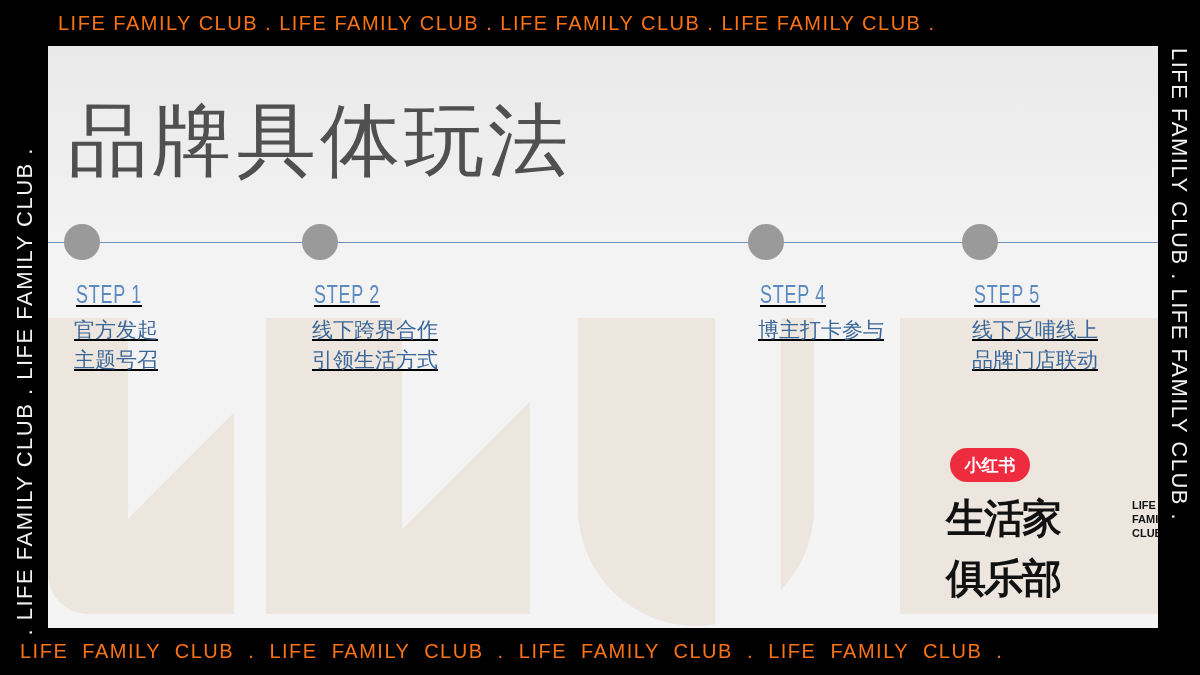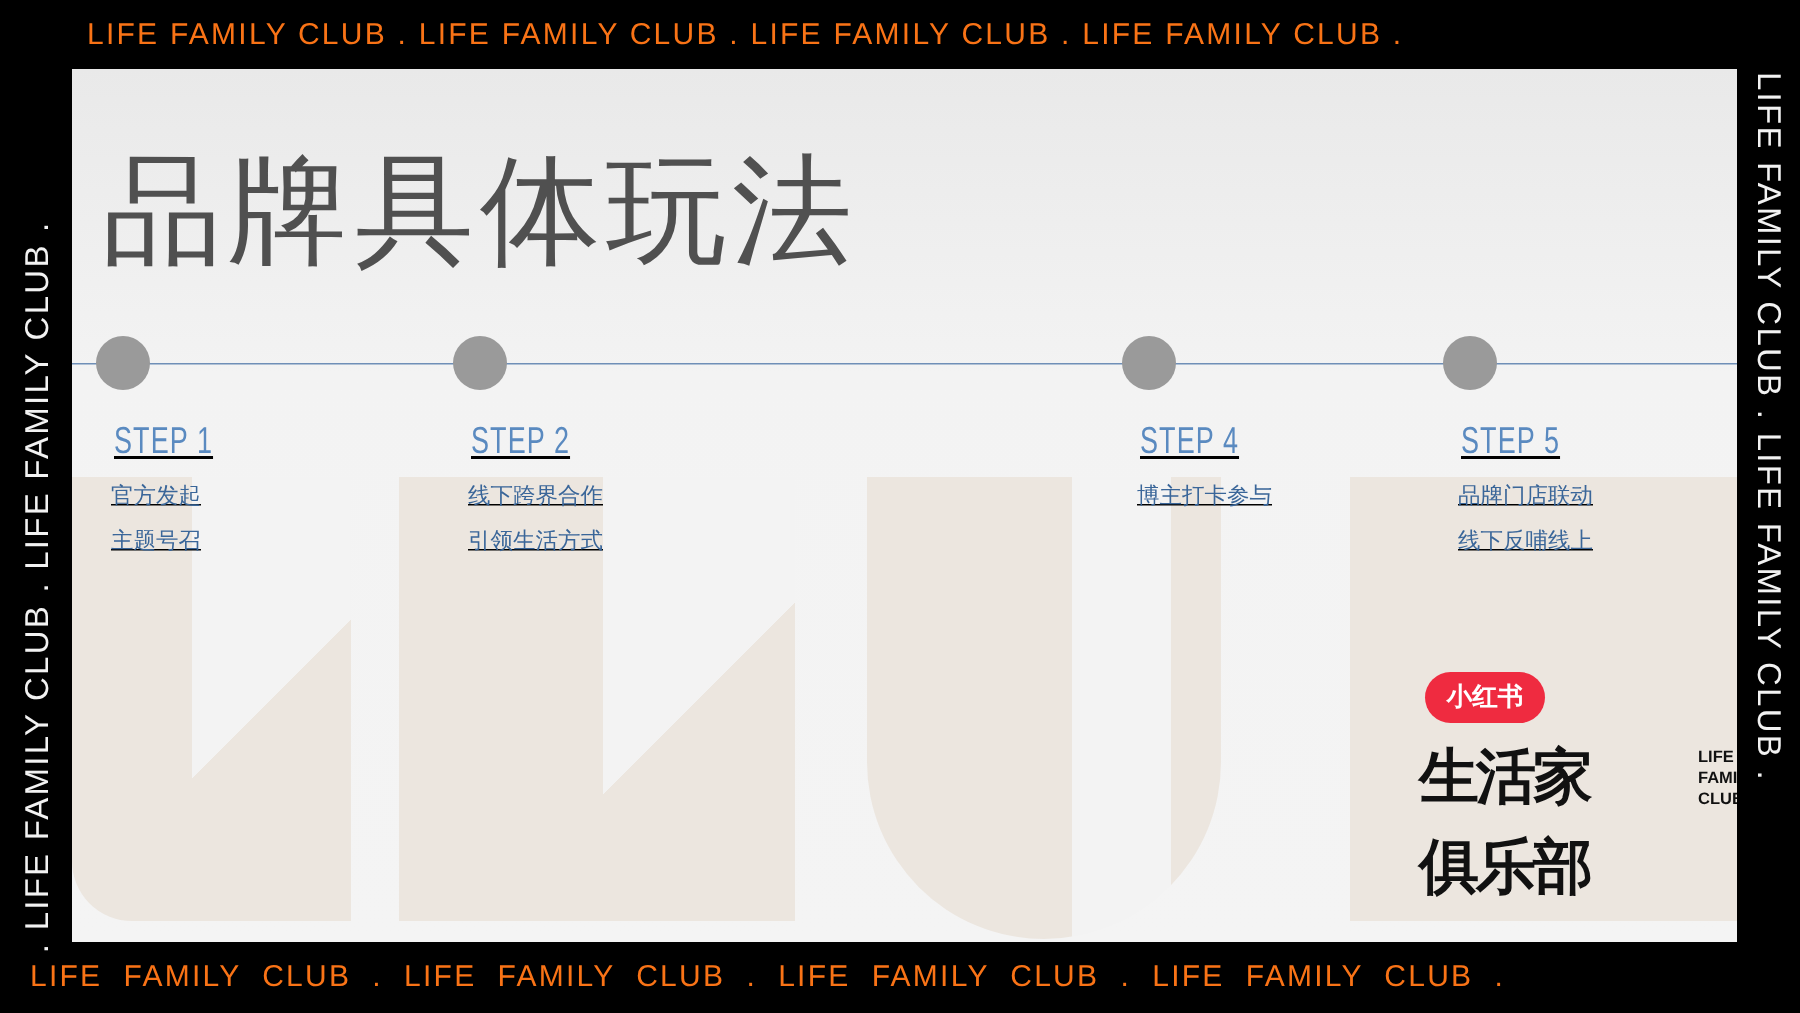--- a/index.html
+++ b/index.html
@@ -71,21 +71,21 @@
     margin-left: -2px;
   }
   .step-label {
     margin-top: 20px; margin-left: 10px;
     font-family: "Liberation Sans", sans-serif; font-size: 25px;
     color: #5a8ac0; transform: scaleX(0.72); transform-origin: left;
     letter-spacing: 1px; white-space: nowrap;
   }
   .step-desc {
     margin-top: 6px; margin-left: 8px;
-    font-size: 15px; line-height: 30px; color: #3a6699; white-space: nowrap;
+    font-size: 21px; line-height: 30px; color: #3a6699; white-space: nowrap;
   }
 
   .logo { position: absolute; left: 898px; top: 396px; width: 210px; height: 180px; }
   .logo-pill {
     position: absolute; left: 4px; top: 6px; width: 80px; height: 34px;
     background: #ef2b40; border-radius: 17px; color: #ffffff;
     font-size: 17px; font-weight: bold; text-align: center; line-height: 34px;
   }
   .logo-main {
     position: absolute; left: 0; top: 46px;
@@ -150,22 +150,22 @@
     <div class="step-label">STEP 4</div>
     <div class="step-desc">
       <div>博主打卡参与</div>
     </div>
   </div>
 
   <div class="step" style="left:896px;margin-left:20px;">
     <div class="dot"></div>
     <div class="step-label">STEP 5</div>
     <div class="step-desc">
+      <div>线下反哺线上</div>
       <div>品牌门店联动</div>
-      <div>线下反哺线上</div>
     </div>
   </div>
 
   <div class="logo">
     <div class="logo-pill">小红书</div>
     <div class="logo-main">
       <div>生活家</div>
       <div>俱乐部</div>
     </div>
     <div class="logo-en">

